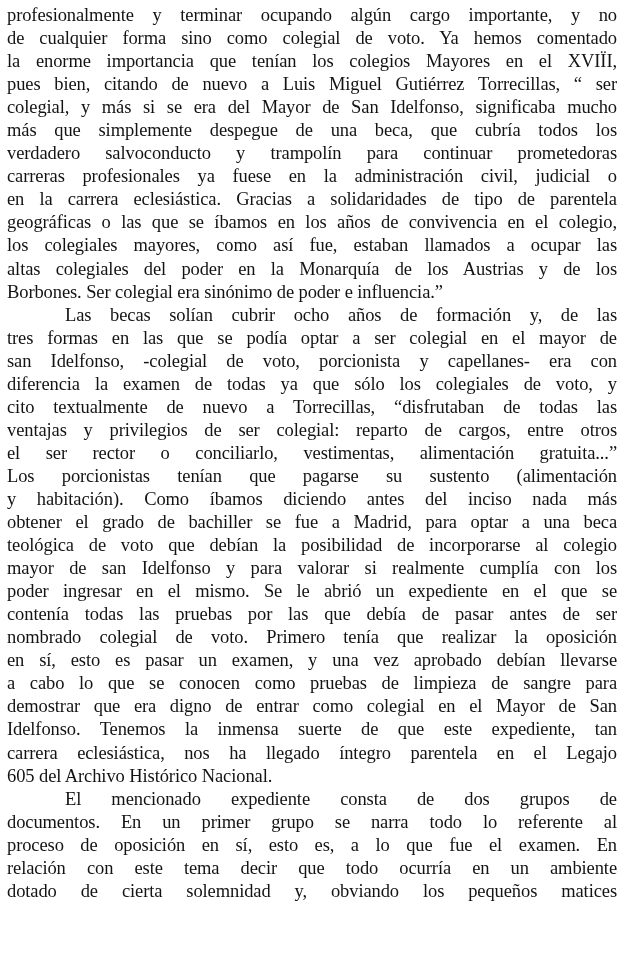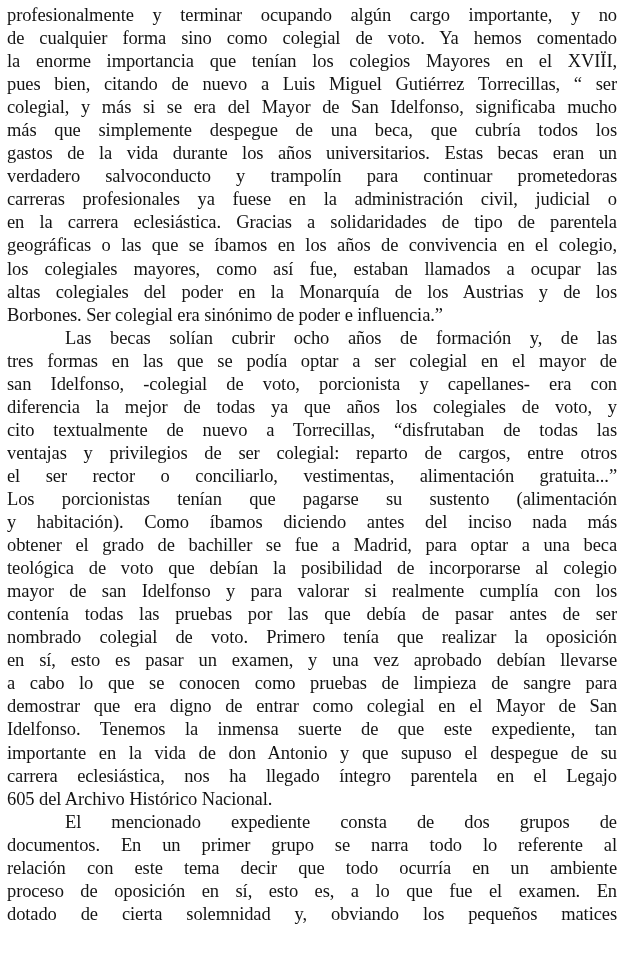--- a/index.html
+++ b/index.html
@@ -46,52 +46,51 @@
 <body>
 
 <div class="page" style="background: rgb(255, 255, 255); color: rgb(19, 19, 19);">
     <div class="paragraph">
       <div class="line">profesionalmente y terminar ocupando algún cargo importante, y no</div>
       <div class="line">de cualquier forma sino como colegial de voto. Ya hemos comentado</div>
       <div class="line">la enorme importancia que tenían los colegios Mayores en el XVIÏI,</div>
       <div class="line">pues bien, citando de nuevo a Luis Miguel Gutiérrez Torrecillas, “ ser</div>
       <div class="line">colegial, y más si se era del Mayor de San Idelfonso, significaba mucho</div>
       <div class="line">más que simplemente despegue de una beca, que cubría todos los</div>
-      <div class="line">gastos de la vida durante los años universitarios. Estas becas eran un</div>
       <div class="line">verdadero salvoconducto y trampolín para continuar prometedoras</div>
       <div class="line">carreras profesionales ya fuese en la administración civil, judicial o</div>
       <div class="line">en la carrera eclesiástica. Gracias a solidaridades de tipo de parentela</div>
       <div class="line">geográficas o las que se íbamos en los años de convivencia en el colegio,</div>
       <div class="line">los colegiales mayores, como así fue, estaban llamados a ocupar las</div>
       <div class="line">altas colegiales del poder en la Monarquía de los Austrias y de los</div>
       <div class="line no-just">Borbones. Ser colegial era sinónimo de poder e influencia.”</div>
     </div>
     <div class="paragraph">
       <div class="line indent">Las becas solían cubrir ocho años de formación y, de las</div>
       <div class="line">tres formas en las que se podía optar a ser colegial en el mayor de</div>
       <div class="line">san Idelfonso, -colegial de voto, porcionista y capellanes- era con</div>
-      <div class="line">diferencia la mejor de todas ya que años los colegiales de voto, y</div>
+      <div class="line">diferencia la examen de todas ya que sólo los colegiales de voto, y</div>
       <div class="line">cito textualmente de nuevo a Torrecillas, “disfrutaban de todas las</div>
       <div class="line">ventajas y privilegios de ser colegial:  reparto de cargos, entre otros</div>
       <div class="line">el ser rector o conciliarlo, vestimentas, alimentación gratuita...”</div>
       <div class="line">Los porcionistas tenían que pagarse su sustento (alimentación</div>
       <div class="line">y habitación). Como íbamos diciendo antes del inciso nada más</div>
       <div class="line">obtener el grado de bachiller se fue a Madrid, para optar a una beca</div>
       <div class="line">teológica de voto que debían la posibilidad de incorporarse al colegio</div>
       <div class="line">mayor de san Idelfonso y para valorar si realmente cumplía con los</div>
+      <div class="line">poder ingresar en el mismo. Se le abrió un expediente en el que se</div>
       <div class="line">contenía todas las pruebas por las que debía de pasar antes de ser</div>
       <div class="line">nombrado colegial de voto. Primero tenía que realizar la oposición</div>
       <div class="line">en sí, esto es pasar un examen, y una vez aprobado debían llevarse</div>
       <div class="line">a cabo lo que se conocen como pruebas de limpieza de sangre para</div>
       <div class="line">demostrar que era digno de entrar como colegial en el Mayor de San</div>
       <div class="line">Idelfonso. Tenemos la inmensa suerte de que este expediente, tan</div>
-      <div class="line">importante en la vida de don Antonio y que supuso el despegue de su</div>
       <div class="line">carrera eclesiástica, nos ha llegado íntegro parentela en el  Legajo</div>
       <div class="line no-just">605 del Archivo Histórico Nacional.</div>
     </div>
     <div class="paragraph">
       <div class="line indent">El mencionado expediente consta de dos grupos de</div>
       <div class="line">documentos. En un primer grupo se narra todo lo referente al</div>
+      <div class="line">proceso de oposición en sí, esto es, a lo que fue el examen. En</div>
       <div class="line">relación con este tema decir que todo ocurría en un ambiente</div>
-      <div class="line">proceso de oposición en sí, esto es, a lo que fue el examen. En</div>
       <div class="line">dotado de cierta solemnidad y, obviando los pequeños matices</div>
     </div>
   </div>
 
 </body></html>

